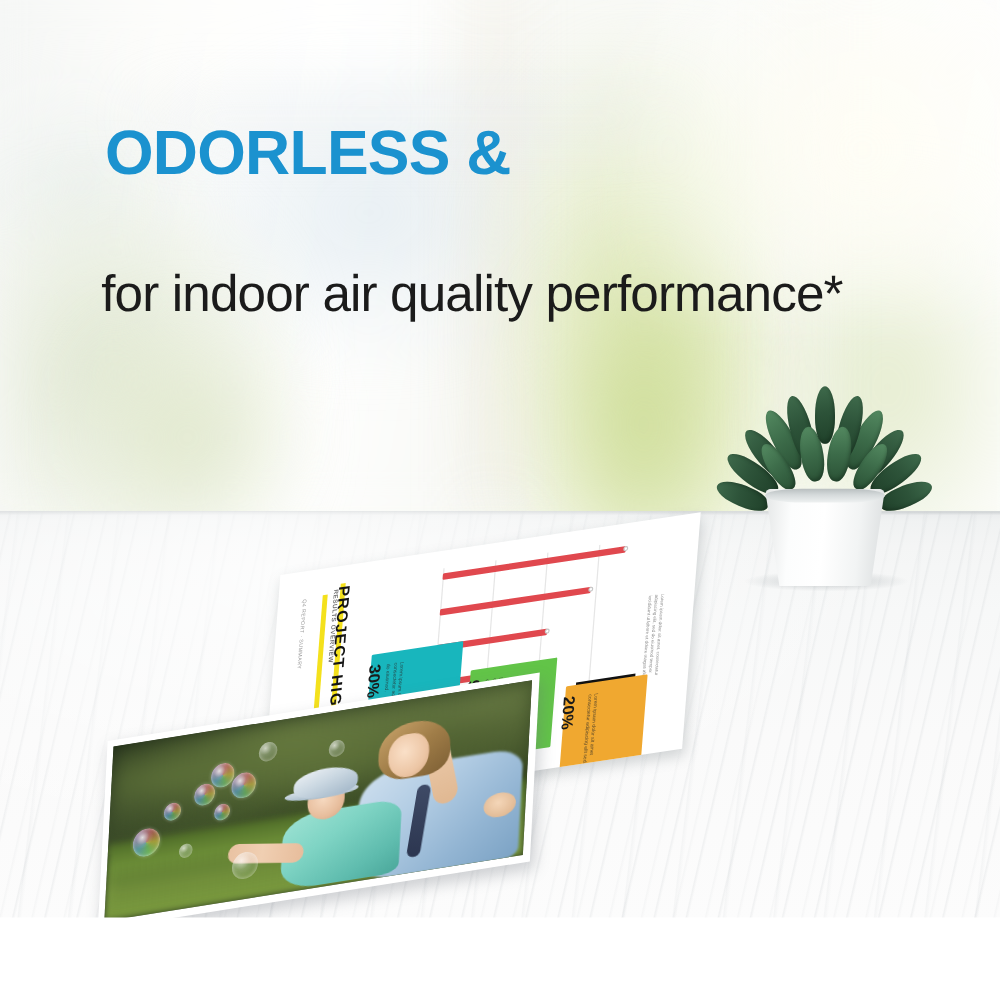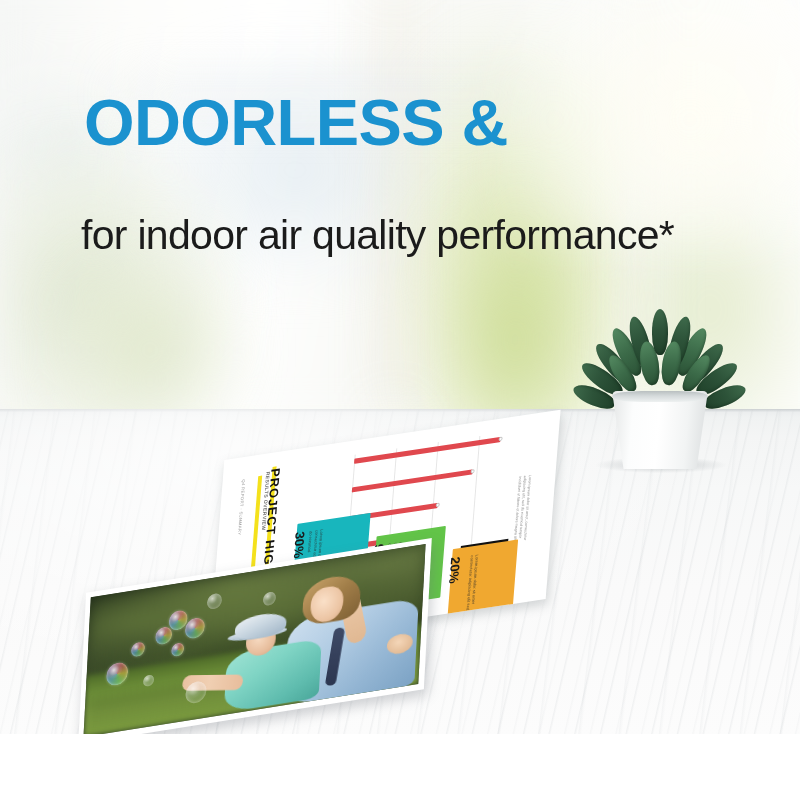--- a/index.html
+++ b/index.html
@@ -126,21 +126,21 @@
   
   .headline {
     position: absolute;
     left: 84px; top: 93px;
     width: 690px;
   }
   .hl-line {
     color: #1b92cf;
     font-family: "Liberation Sans", sans-serif;
     font-weight: 700;
-    font-size: 65px;
+    font-size: 50px;
     line-height: 59px;
     letter-spacing: -0.6px;
     white-space: nowrap;
   }
   .subhead {
     position: absolute;
     left: 81px; top: 211px;
     color: #1b1b1b;
     font-family: "Liberation Sans", sans-serif;
     font-weight: 400;

